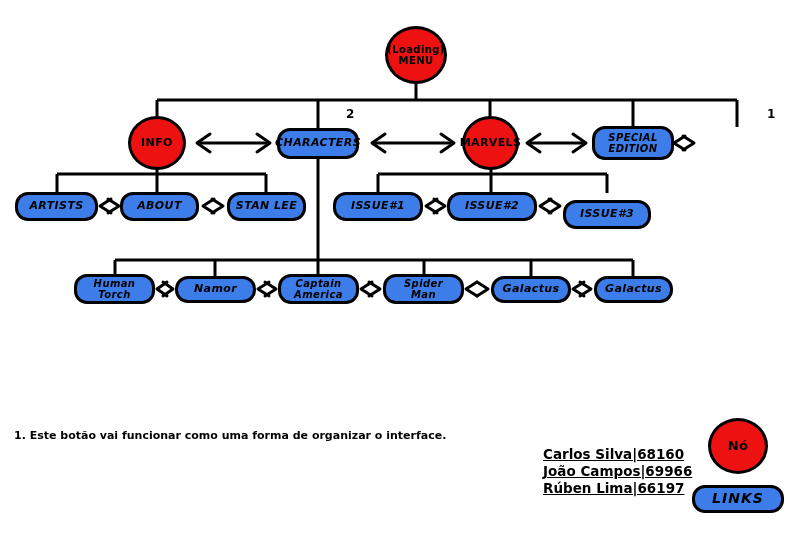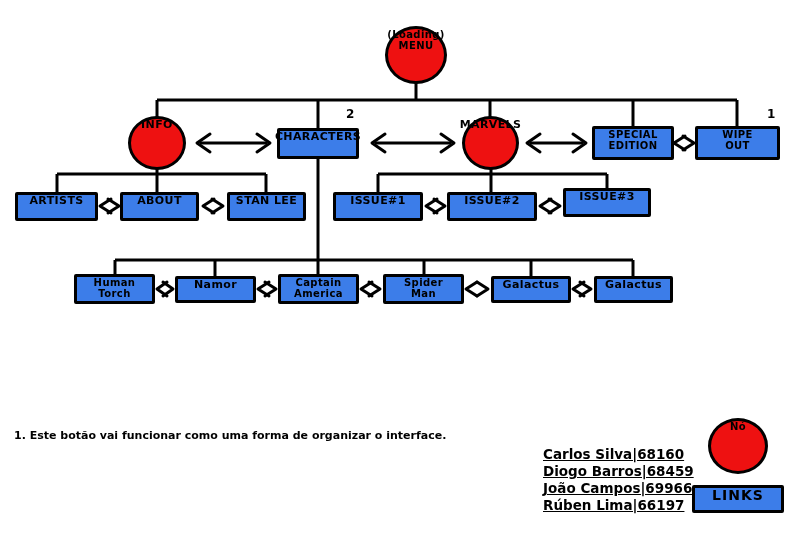--- a/index.html
+++ b/index.html
@@ -8,29 +8,29 @@
     --stroke:#000000;
   }
   html,body{margin:0;padding:0;background:#ffffff;}
   .canvas{
     position:relative;width:800px;height:542px;background:#ffffff;
     font-family:"DejaVu Sans",sans-serif;font-weight:bold;color:#000;
     overflow:hidden;
   }
   .wires{position:absolute;left:0;top:0;width:800px;height:542px;}
   .node{
-    position:absolute;display:flex;justify-content:center;
+    position:absolute;display:flex;align-items:center;justify-content:center;
     box-sizing:border-box;border:3px solid var(--stroke);text-align:center;
   }
-  .box{background:var(--link-fill);border-radius:2px;}
+  .box{background:var(--link-fill);border-radius:13px;font-style:italic;}
   .ellipse{background:var(--node-fill);border-radius:50%;}
   .lbl{white-space:pre-line;line-height:1.12;letter-spacing:.4px;}
   .fs10 .lbl{font-size:10px;}
   .fs11 .lbl{font-size:11px;}
-  .fs13 .lbl{font-size:10px;}
+  .fs13 .lbl{font-size:13px;}
   .fs14 .lbl{font-size:14px;letter-spacing:1px;}
   .ref{position:absolute;font-size:12px;line-height:12px;}
   .notes{position:absolute;left:14px;top:424px;font-size:11px;line-height:23px;}
   .credits{position:absolute;left:543px;top:446px;font-size:13.5px;line-height:17px;text-decoration:underline;}
 </style>
 </head>
 <body>
 
 <div class="canvas">
 
@@ -134,45 +134,41 @@
   <div class="node box fs11" style="left:277px;top:128px;width:82px;height:31px">
     <span class="lbl">CHARACTERS</span>
   </div>
   <div class="node ellipse fs11" style="left:462px;top:116px;width:57px;height:54px">
     <span class="lbl">MARVELS</span>
   </div>
   <div class="node box fs10" style="left:592px;top:126px;width:82px;height:34px">
     <span class="lbl">SPECIAL
 EDITION</span>
   </div>
-  <div class="node box fs10" style="left:695px;top:126px;width:85px;height:34px">
-    <span class="lbl">WIPE
-OUT</span>
-  </div>
 
   <div class="ref" style="left:346px;top:108px">2</div>
   <div class="ref" style="left:767px;top:108px">1</div>
 
   <div class="node box fs11" style="left:15px;top:192px;width:83px;height:29px">
     <span class="lbl">ARTISTS</span>
   </div>
   <div class="node box fs11" style="left:120px;top:192px;width:79px;height:29px">
     <span class="lbl">ABOUT</span>
   </div>
   <div class="node box fs11" style="left:227px;top:192px;width:79px;height:29px">
     <span class="lbl">STAN LEE</span>
   </div>
 
   <div class="node box fs11" style="left:333px;top:192px;width:90px;height:29px">
     <span class="lbl">ISSUE#1</span>
   </div>
   <div class="node box fs11" style="left:447px;top:192px;width:90px;height:29px">
     <span class="lbl">ISSUE#2</span>
   </div>
-  <div class="node box fs11" style="left:563px;top:188px;width:88px;height:29px">
+  <div class="node box fs11" style="left:563px;top:200px;width:88px;height:29px">
     <span class="lbl">ISSUE#3</span>
   </div>
 
   <div class="node box fs10" style="left:74px;top:274px;width:81px;height:30px">
     <span class="lbl">Human
 Torch</span>
   </div>
   <div class="node box fs11" style="left:175px;top:276px;width:81px;height:27px">
     <span class="lbl">Namor</span>
   </div>
@@ -190,21 +186,20 @@
   <div class="node box fs11" style="left:594px;top:276px;width:79px;height:27px">
     <span class="lbl">Galactus</span>
   </div>
 
   <div class="notes">
     <div>1. Este botão vai funcionar como uma forma de organizar o interface.</div>
   </div>
 
   <div class="credits">
     <div>Carlos Silva|68160</div>
-    <div>Diogo Barros|68459</div>
     <div>João Campos|69966</div>
     <div>Rúben Lima|66197</div>
   </div>
 
   <div class="node ellipse fs13" style="left:708px;top:418px;width:60px;height:56px">
     <span class="lbl">Nó</span>
   </div>
   <div class="node box fs14" style="left:692px;top:485px;width:92px;height:28px">
     <span class="lbl">LINKS</span>
   </div>

